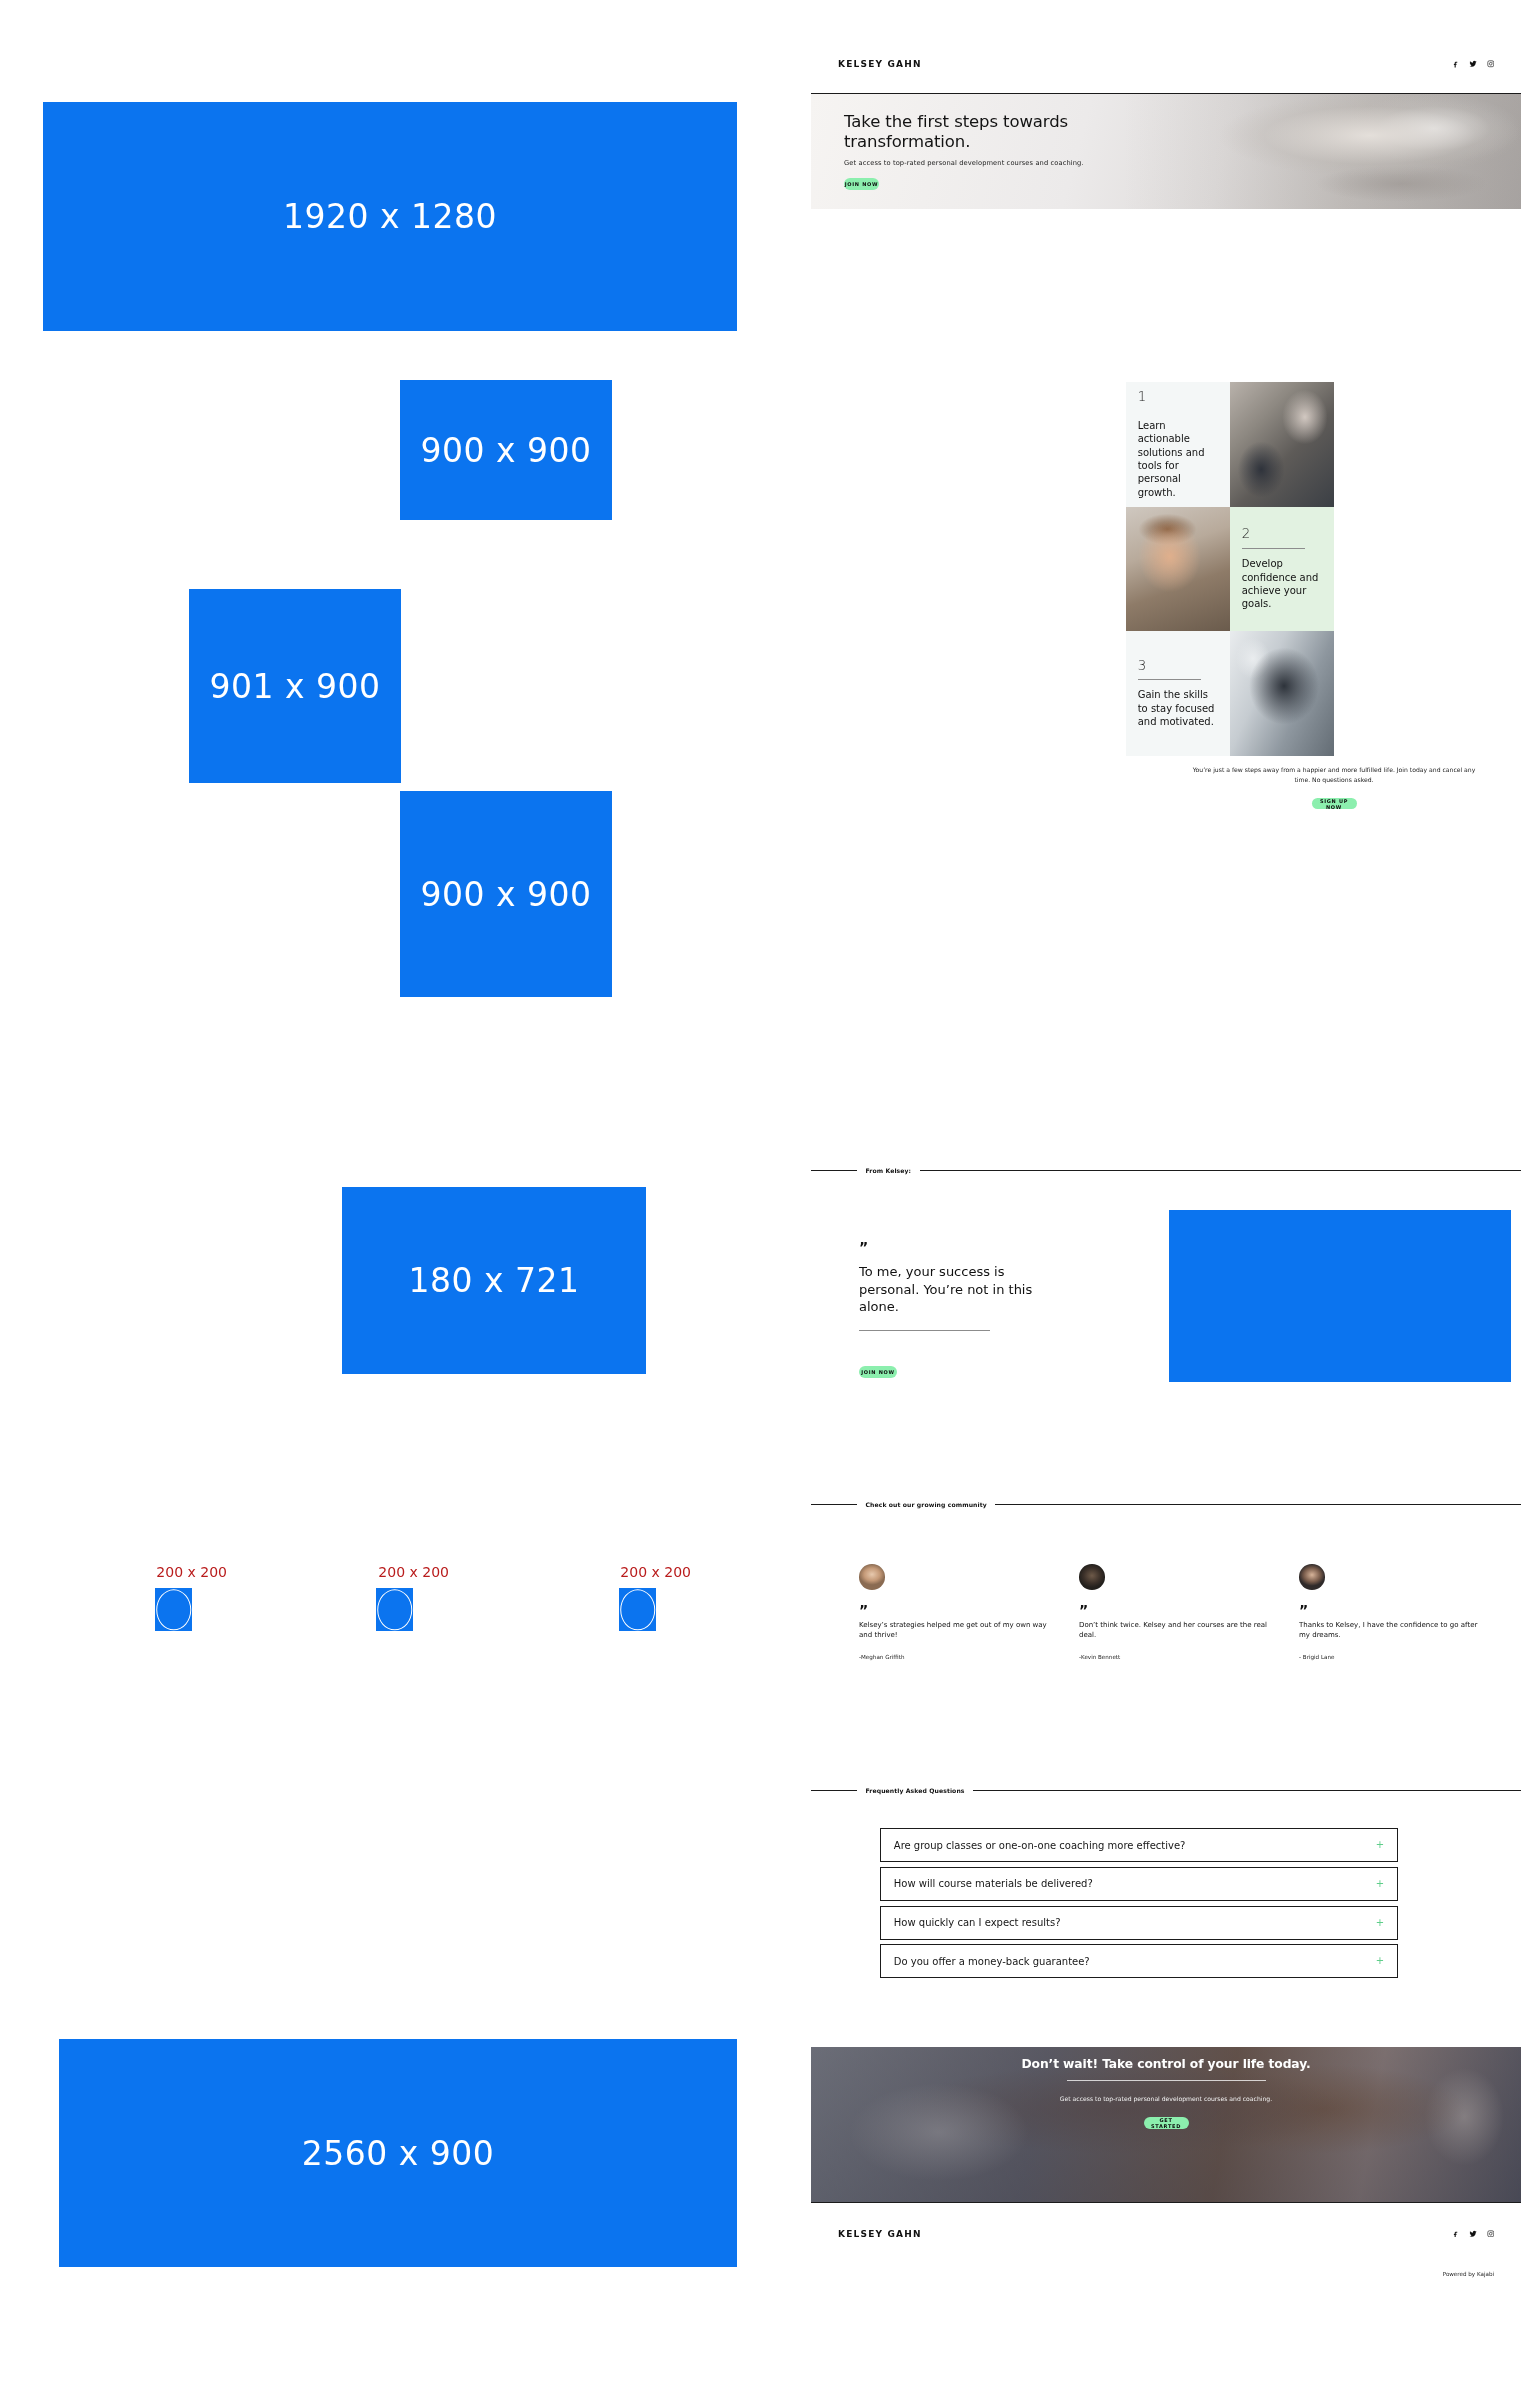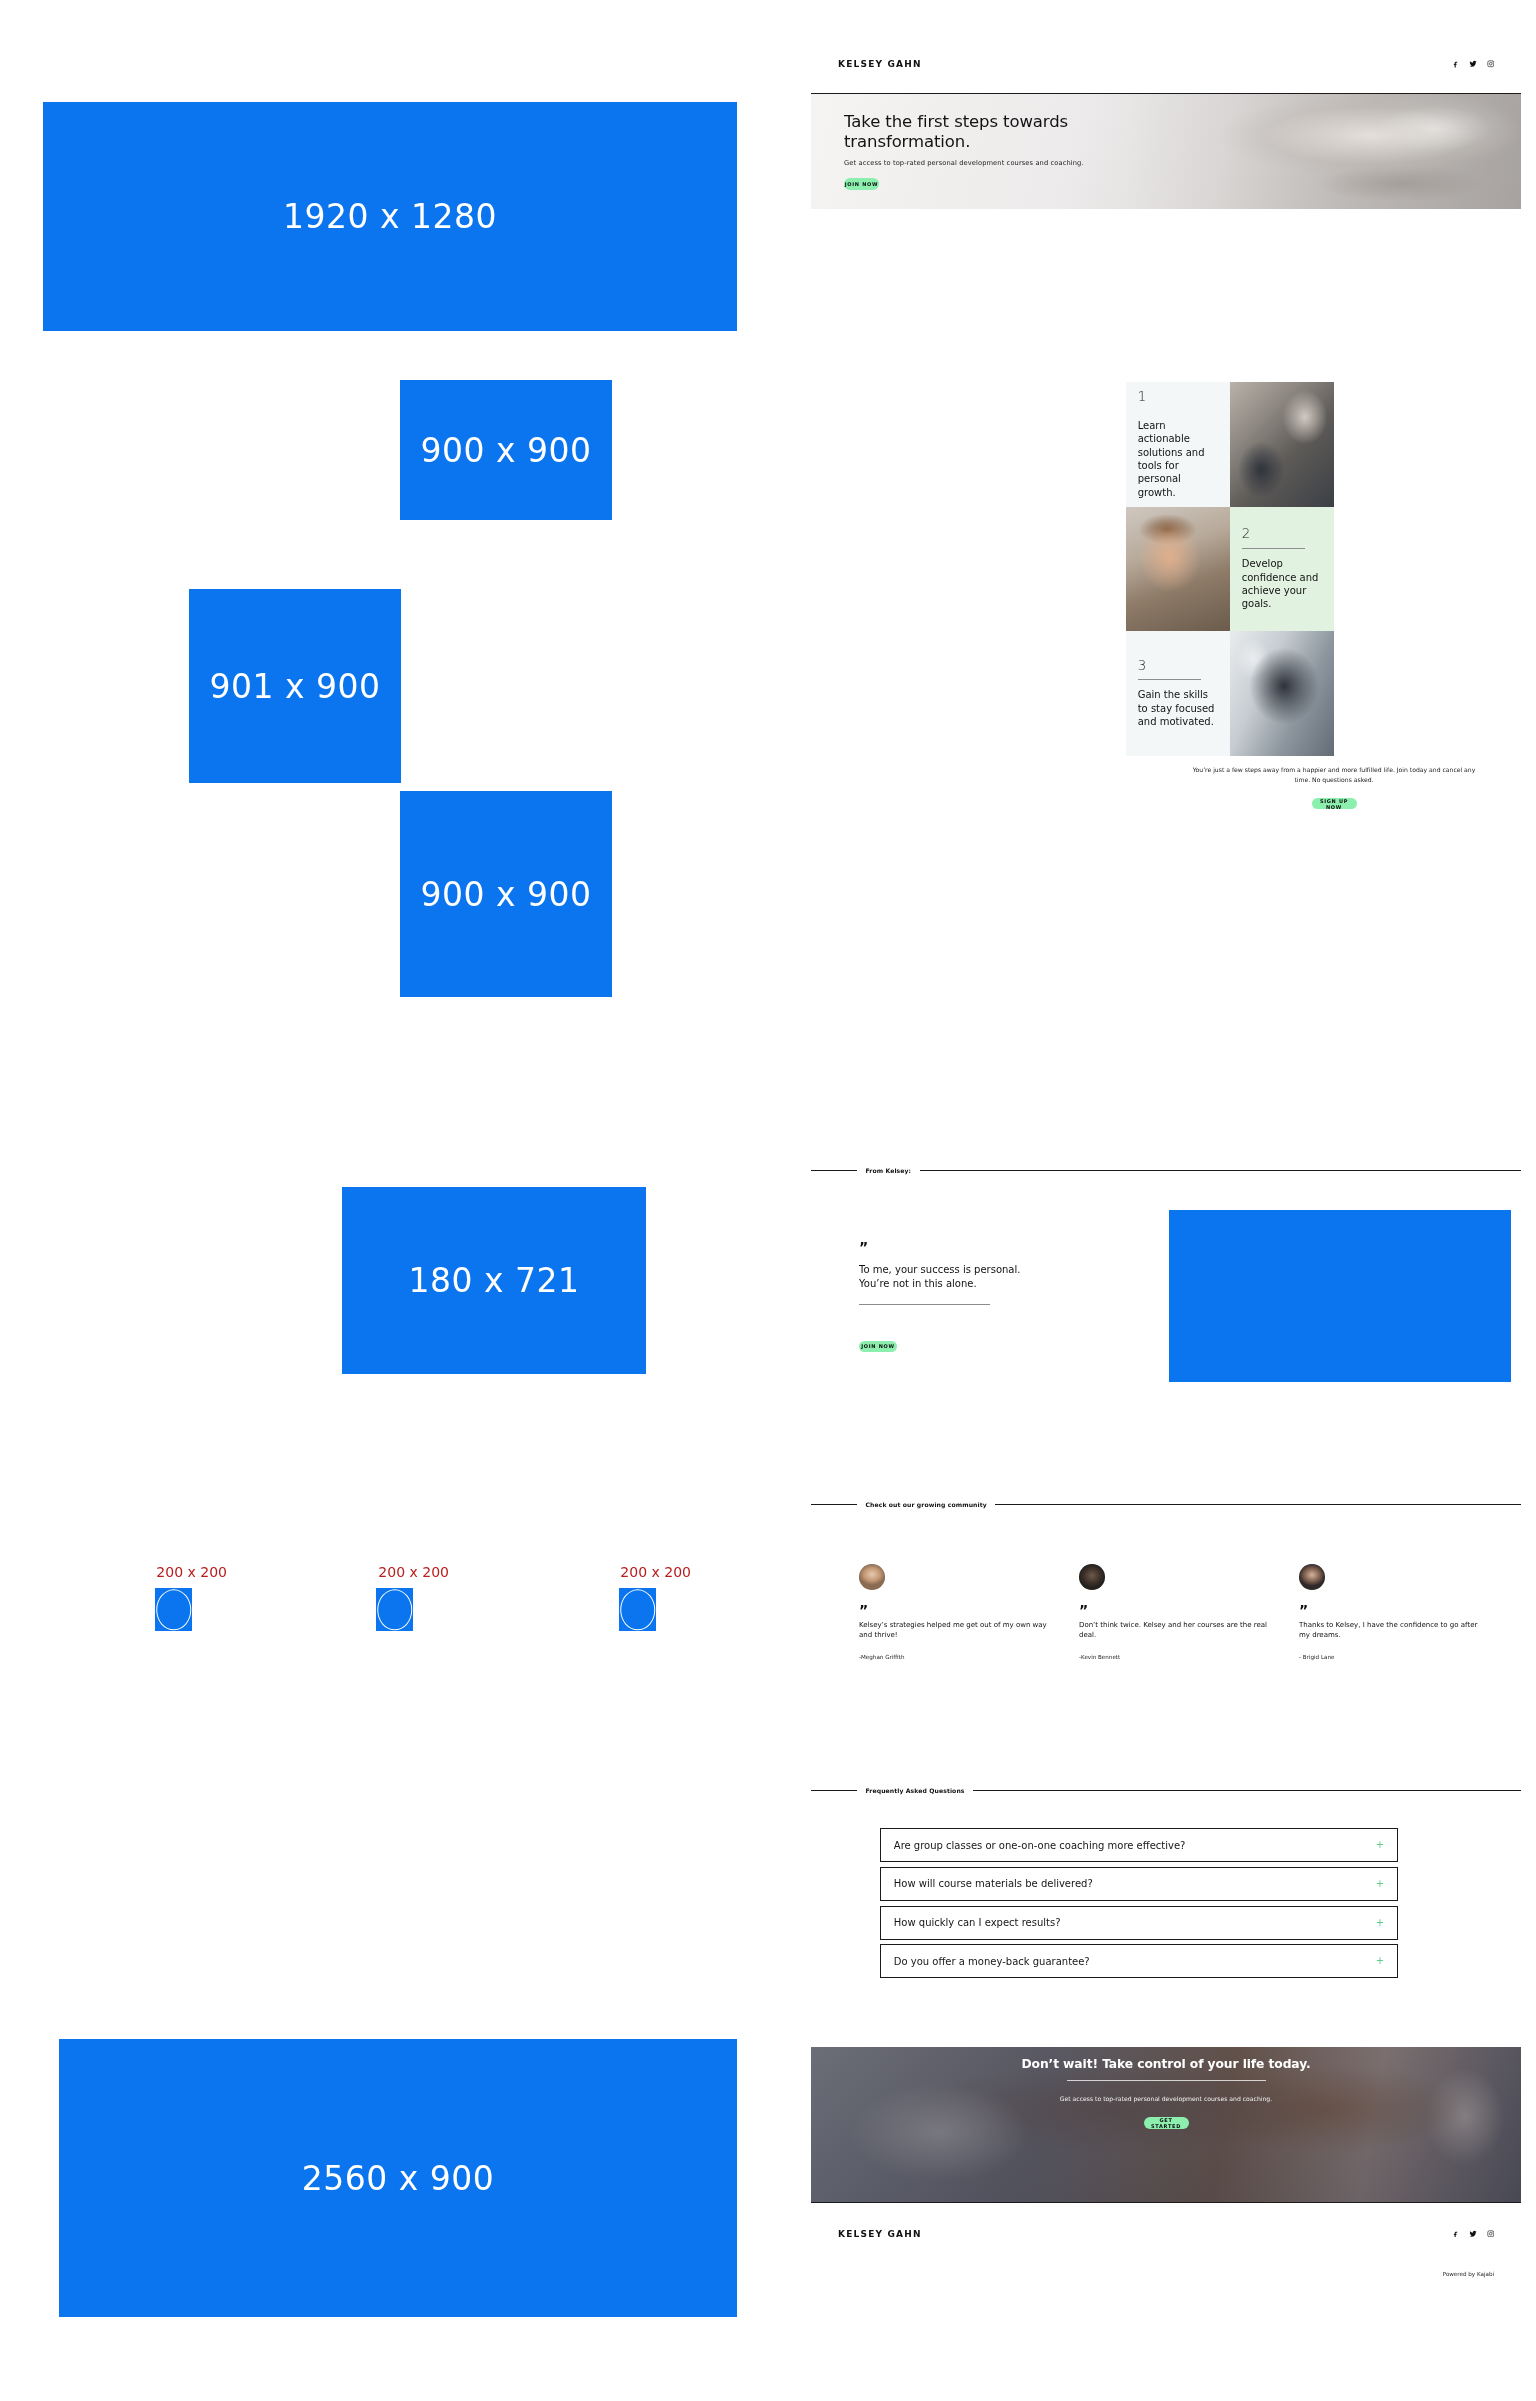--- a/index.html
+++ b/index.html
@@ -159,21 +159,21 @@
   .sec-head .lbl {
     font-size: 6.1px; font-weight: 700; color: #111; letter-spacing: 0.1px;
     padding: 0 8.5px; white-space: nowrap;
   }
   .sec-head .rule-long { flex: 1; height: 1.1px; background: #1b1b1b; }
 
   
   .kelsey-quote { position: absolute; left: 64px; top: 1243px; width: 176px; }
   .qmark { font-size: 14px; font-weight: 800; color: #111; line-height: .6; letter-spacing: -0.5px; }
   .kelsey-quote .qtext {
-    margin-top: 11.7px; font-size: 10px; line-height: 1.35; color: #111;
+    margin-top: 11.7px; font-size: 13px; line-height: 1.35; color: #111;
   }
   .kelsey-quote .qrule { margin-top: 14px; width: 131px; height: 0.5px; background: #8c8c8c; }
   .kelsey-quote .pill { margin-top: 36px; width: 38px; height: 11.7px; }
   .kelsey-img {
     position: absolute; left: 374px; top: 1210px;
     width: 342px; height: 172px; background: var(--blue, #0B74EF);
   }
 
   
   .testimonials { position: absolute; left: 64px; top: 1564px; width: 630px; display: flex; gap: 0; }
@@ -263,21 +263,21 @@
   <div class="ph-label-above" style="left:342px; top:1564px; width:107px;">200 x 200</div>
   <div class="ph-avatar" style="left:376px; top:1588px; width:37px; height:43px;">
     <span class="ring"></span>
   </div>
 
   <div class="ph-label-above" style="left:584px; top:1564px; width:107px;">200 x 200</div>
   <div class="ph-avatar" style="left:619px; top:1588px; width:37px; height:43px;">
     <span class="ring"></span>
   </div>
 
-  <div class="ph" style="left:59px; top:2039px; width:678px; height:278px;">
+  <div class="ph" style="left:59px; top:2039px; width:678px; height:228px;">
     <span>2560 x 900</span>
   </div>
 
 </div>
 
 <div id="right-column">
 
   <div class="site-nav">
     <div class="brand">KELSEY GAHN</div>
     <div class="social">

